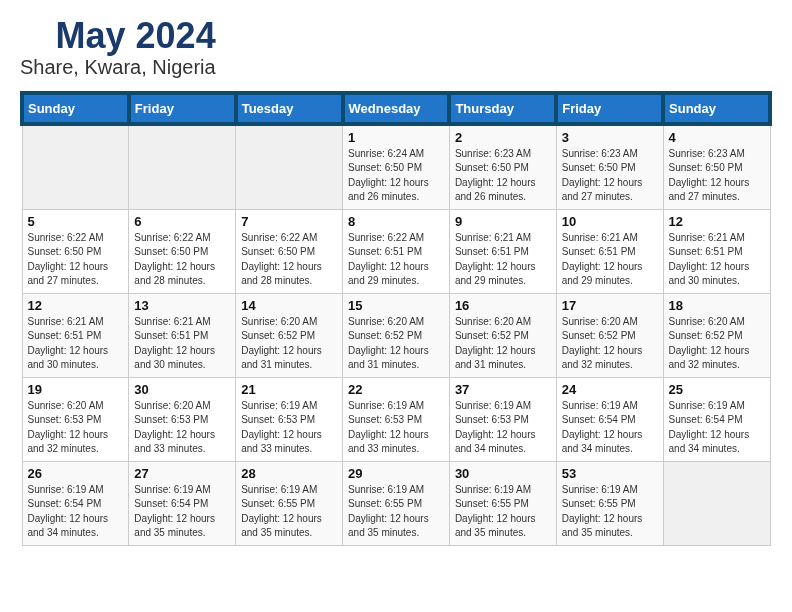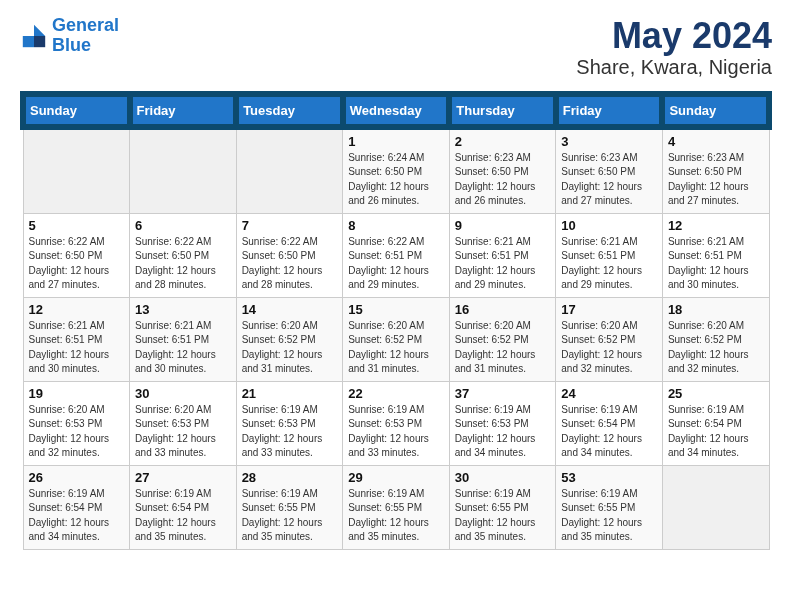--- a/index.html
+++ b/index.html
@@ -52,21 +52,21 @@
       border-collapse: collapse;
       font-size: 11px;
     }
     .calendar thead th {
       background: #2176c9;
       color: #fff;
       padding: 6px 4px;
       text-align: left;
       font-size: 13px;
       font-weight: bold;
-      border: 6px solid #0c4a6e;
+      border: 4px solid #0c4a6e;
     }
     .calendar tbody td {
       border: 1px solid #ccc;
       vertical-align: top;
       padding: 4px 5px;
       width: 14.28%;
       min-height: 80px;
       background: #fff;
     }
     .calendar tbody tr:nth-child(odd) td {
@@ -85,32 +85,20 @@
       line-height: 1.45;
     }
     .empty-cell {
       background: #f0f0f0 !important;
     }
   </style>
 </head>
 <body>
 
 <div class="header">
-  <div class="logo">
-    <svg class="logo-icon" viewBox="0 0 40 40">
-      <polygon points="20,4 36,20 20,20" fill="#2176c9"></polygon>
-      <polygon points="20,20 36,20 36,36 20,36" fill="#1a3a6b"></polygon>
-      <polygon points="4,20 20,20 20,36 4,36" fill="#2176c9"></polygon>
-    </svg>
-    <div>
-      <div class="logo-text">
-        <span>General</span><br><span style="color:#2176c9">Blue</span>
-      </div>
-    </div>
-  </div>
   <div class="title-block">
     <div class="main-title">May 2024</div>
     <div class="subtitle">Share, Kwara, Nigeria</div>
   </div>
 </div>
 
 <table class="calendar">
   <thead>
     <tr id="weekday-header">
         <th>Sunday</th>

